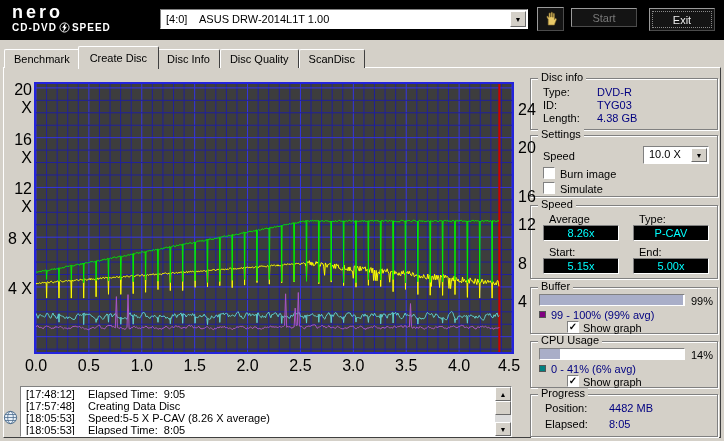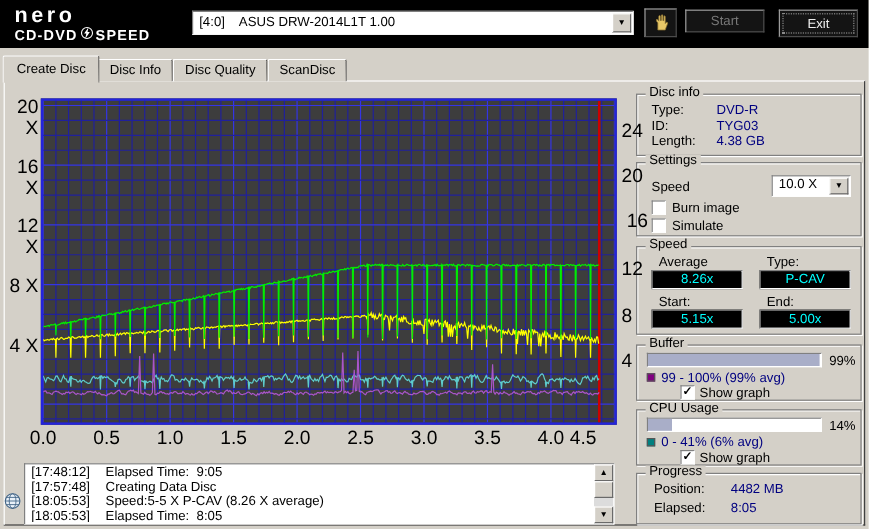--- a/index.html
+++ b/index.html
@@ -1,21 +1,21 @@
 <!DOCTYPE html>
 <html><head>
 <meta charset="utf-8">
 <style>
 html,body{margin:0;padding:0;background:#fff;}
 #app{position:relative;width:724px;height:441px;background:var(--win,#d4d0c8);font-family:"Liberation Sans",sans-serif;font-size:11px;color:#000;overflow:hidden;--win:#d4d0c8;--navy:#000080;--cyan:#00ffff;--barfill:#a9aec8;}
 #app *{box-sizing:border-box;}
 #topbar{position:absolute;left:0;top:0;width:724px;height:40px;background:#000;}
 #logo{position:absolute;left:12px;top:2px;}
 #logo-nero{color:#fff;font-size:18px;font-weight:bold;letter-spacing:3px;line-height:20px;}
-#logo-sub{display:flex;gap:2px;color:#fff;font-size:12px;font-weight:bold;letter-spacing:1px;}
+#logo-sub{display:flex;align-items:center;gap:2px;color:#fff;font-size:10px;font-weight:bold;letter-spacing:1px;}
 .sunken{border:1px solid;border-color:#808080 #fff #fff #808080;}
 .raised{border:1px solid;border-color:#fff #6a6a6a #6a6a6a #fff;background:var(--win);}
 #drive-combo{position:absolute;left:160px;top:9px;width:368px;height:20px;background:#fff;display:flex;align-items:center;padding:1px;gap:46px;}
 .combo-text{flex:1;padding-left:4px;white-space:pre;overflow:hidden;}
 .combo-arrow{width:16px;height:100%;display:flex;align-items:center;justify-content:center;}
 .arrow-down::after{content:"▼";font-size:7px;line-height:1;}
 .arrow-up::after{content:"▲";font-size:7px;line-height:1;}
 .dark-btn{position:absolute;background:#141414;border:1px solid;border-color:#9b9b9b #4b4b4b #4b4b4b #9b9b9b;font-family:inherit;font-size:11px;}
 #tool-btn{left:537px;top:7px;width:27px;height:24px;display:flex;align-items:center;justify-content:center;padding:0;}
 #start-btn{left:571px;top:8px;width:66px;height:19px;color:#787878;}
@@ -76,20 +76,21 @@
           <path d="M5.2 14 L5.2 8 C4 7 3.6 5.4 4.4 4.9 L6 6.6 L6 2.6 C6 1.7 7.3 1.7 7.3 2.6 L7.3 6 L8.1 6 L8.1 1.9 C8.1 1 9.4 1 9.4 1.9 L9.4 6.1 L10.2 6.2 L10.2 2.9 C10.2 2 11.4 2 11.4 2.9 L11.4 8.6 C11.7 8 12.5 7.1 13.2 7.7 C13.9 8.3 12.4 10.8 12 12.1 L11.4 14 Z" fill="#e8c868" stroke="#8a7030" stroke-width="0.6"></path>
         </svg>
     </button>
     <button id="start-btn" class="dark-btn">Start</button>
     <button id="exit-btn" class="dark-btn">Exit</button>
   </div>
 
   <div id="panel"></div>
 
   <div id="tabstrip">
+    <div class="tab">Benchmark</div>
     <div class="tab active">Create Disc</div>
     <div class="tab">Disc Info</div>
     <div class="tab">Disc Quality</div>
     <div class="tab">ScanDisc</div>
   </div>
 
   <div id="plot" style="background: rgb(61, 61, 61); border-color: rgb(35, 35, 221);">
     <svg id="chart-svg" width="476" height="268" viewBox="0 0 476 268">
         <g>
           <line x1="0" y1="0" x2="0" y2="268" stroke="#3434e6"></line>
@@ -272,27 +273,27 @@
     </div>
   </div>
 
 <div class="tick" style="left: 2px; top: 80.9px; width: 30px; text-align: right;">20 X</div>
     <div class="tick" style="left: 2px; top: 130.66px; width: 30px; text-align: right;">16 X</div>
     <div class="tick" style="left: 2px; top: 180.42px; width: 30px; text-align: right;">12 X</div>
     <div class="tick" style="left: 2px; top: 230.18px; width: 30px; text-align: right;">8 X</div>
     <div class="tick" style="left: 2px; top: 279.94px; width: 30px; text-align: right;">4 X</div>
     <div class="tick" style="left: 518px; top: 101px; width: 22px; text-align: left;">24</div>
     <div class="tick" style="left: 518px; top: 139.4px; width: 22px; text-align: left;">20</div>
-    <div class="tick" style="left: 518px; top: 176px; width: 22px; text-align: right;">16</div>
+    <div class="tick" style="left: 518px; top: 188px; width: 22px; text-align: left;">16</div>
     <div class="tick" style="left: 518px; top: 216.2px; width: 22px; text-align: left;">12</div>
     <div class="tick" style="left: 518px; top: 254.6px; width: 22px; text-align: left;">8</div>
     <div class="tick" style="left: 518px; top: 293px; width: 22px; text-align: left;">4</div>
     <div class="tick" style="left: 22px; top: 357px; width: 28px; text-align: center;">0.0</div>
     <div class="tick" style="left: 74.8889px; top: 357px; width: 28px; text-align: center;">0.5</div>
     <div class="tick" style="left: 127.778px; top: 357px; width: 28px; text-align: center;">1.0</div>
     <div class="tick" style="left: 180.667px; top: 357px; width: 28px; text-align: center;">1.5</div>
     <div class="tick" style="left: 233.556px; top: 357px; width: 28px; text-align: center;">2.0</div>
     <div class="tick" style="left: 286.444px; top: 357px; width: 28px; text-align: center;">2.5</div>
     <div class="tick" style="left: 339.333px; top: 357px; width: 28px; text-align: center;">3.0</div>
     <div class="tick" style="left: 392.222px; top: 357px; width: 28px; text-align: center;">3.5</div>
     <div class="tick" style="left: 445.111px; top: 357px; width: 28px; text-align: center;">4.0</div>
-    <div class="tick" style="left: 472px; top: 357px; width: 28px; text-align: center;">4.5</div>
+    <div class="tick" style="left: 495px; top: 357px; width: 28px; text-align: center;">4.5</div>
   </div>
 
 </body></html>

